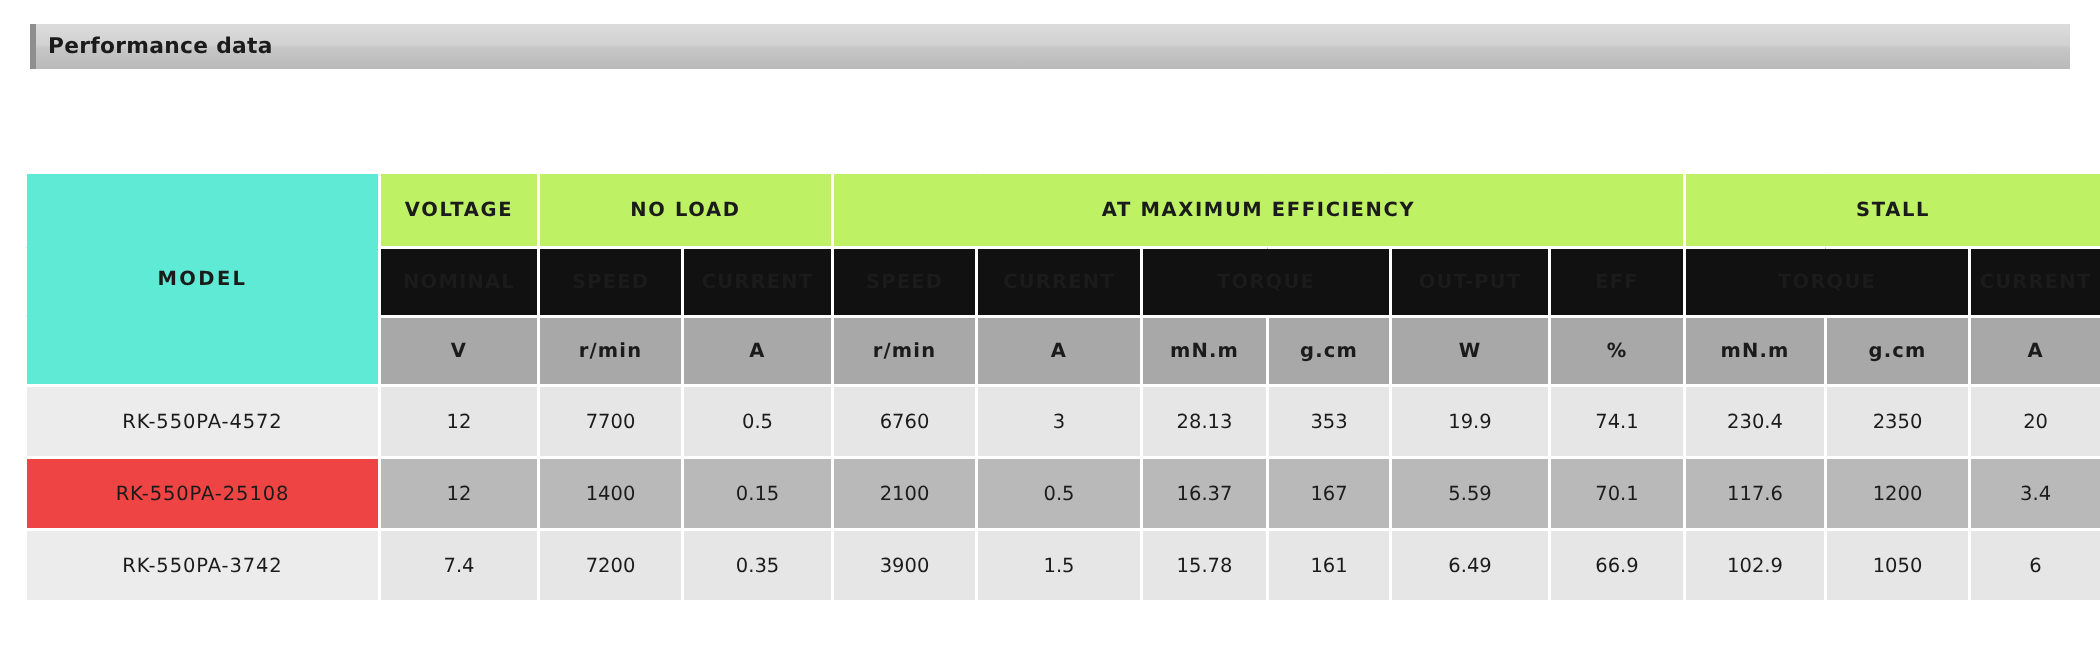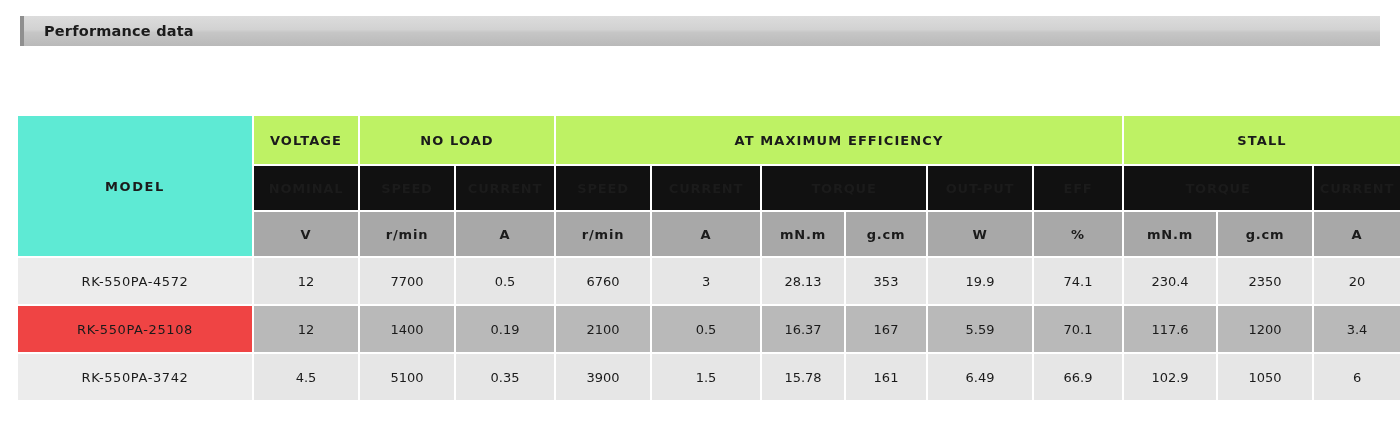--- a/index.html
+++ b/index.html
@@ -31,21 +31,21 @@
     background: linear-gradient(to bottom, #dcdcdc 0%, #d2d2d2 45%, #c6c6c6 55%, #b9b9b9 100%);
     border-left: 4px solid #8f8f8f;
     display: flex;
     align-items: center;
     box-sizing: border-box;
   }
   .section-bar .title {
     font-size: 14.5px;
     font-weight: bold;
     color: #1b1b1b;
-    padding-left: 20px;
+    padding-left: 8px;
     letter-spacing: 0.2px;
   }
 
   
   .table-wrap {
     position: absolute;
     left: 16px;
     top: 114px;
     width: 1368px;
   }
@@ -192,36 +192,36 @@
           <td class="val">74.1</td>
           <td class="val">230.4</td>
           <td class="val">2350</td>
           <td class="val">20</td>
         </tr>
 
         <tr class="row-dark">
           <td class="model">RK-550PA-25108</td>
           <td class="val">12</td>
           <td class="val">1400</td>
-          <td class="val">0.19</td>
+          <td class="val">0.15</td>
           <td class="val">2100</td>
           <td class="val">0.5</td>
           <td class="val">16.37</td>
           <td class="val">167</td>
           <td class="val">5.59</td>
           <td class="val">70.1</td>
           <td class="val">117.6</td>
           <td class="val">1200</td>
           <td class="val">3.4</td>
         </tr>
 
         <tr class="row-light">
           <td class="model">RK-550PA-3742</td>
-          <td class="val">4.5</td>
-          <td class="val">5100</td>
+          <td class="val">7.4</td>
+          <td class="val">7200</td>
           <td class="val">0.35</td>
           <td class="val">3900</td>
           <td class="val">1.5</td>
           <td class="val">15.78</td>
           <td class="val">161</td>
           <td class="val">6.49</td>
           <td class="val">66.9</td>
           <td class="val">102.9</td>
           <td class="val">1050</td>
           <td class="val">6</td>

